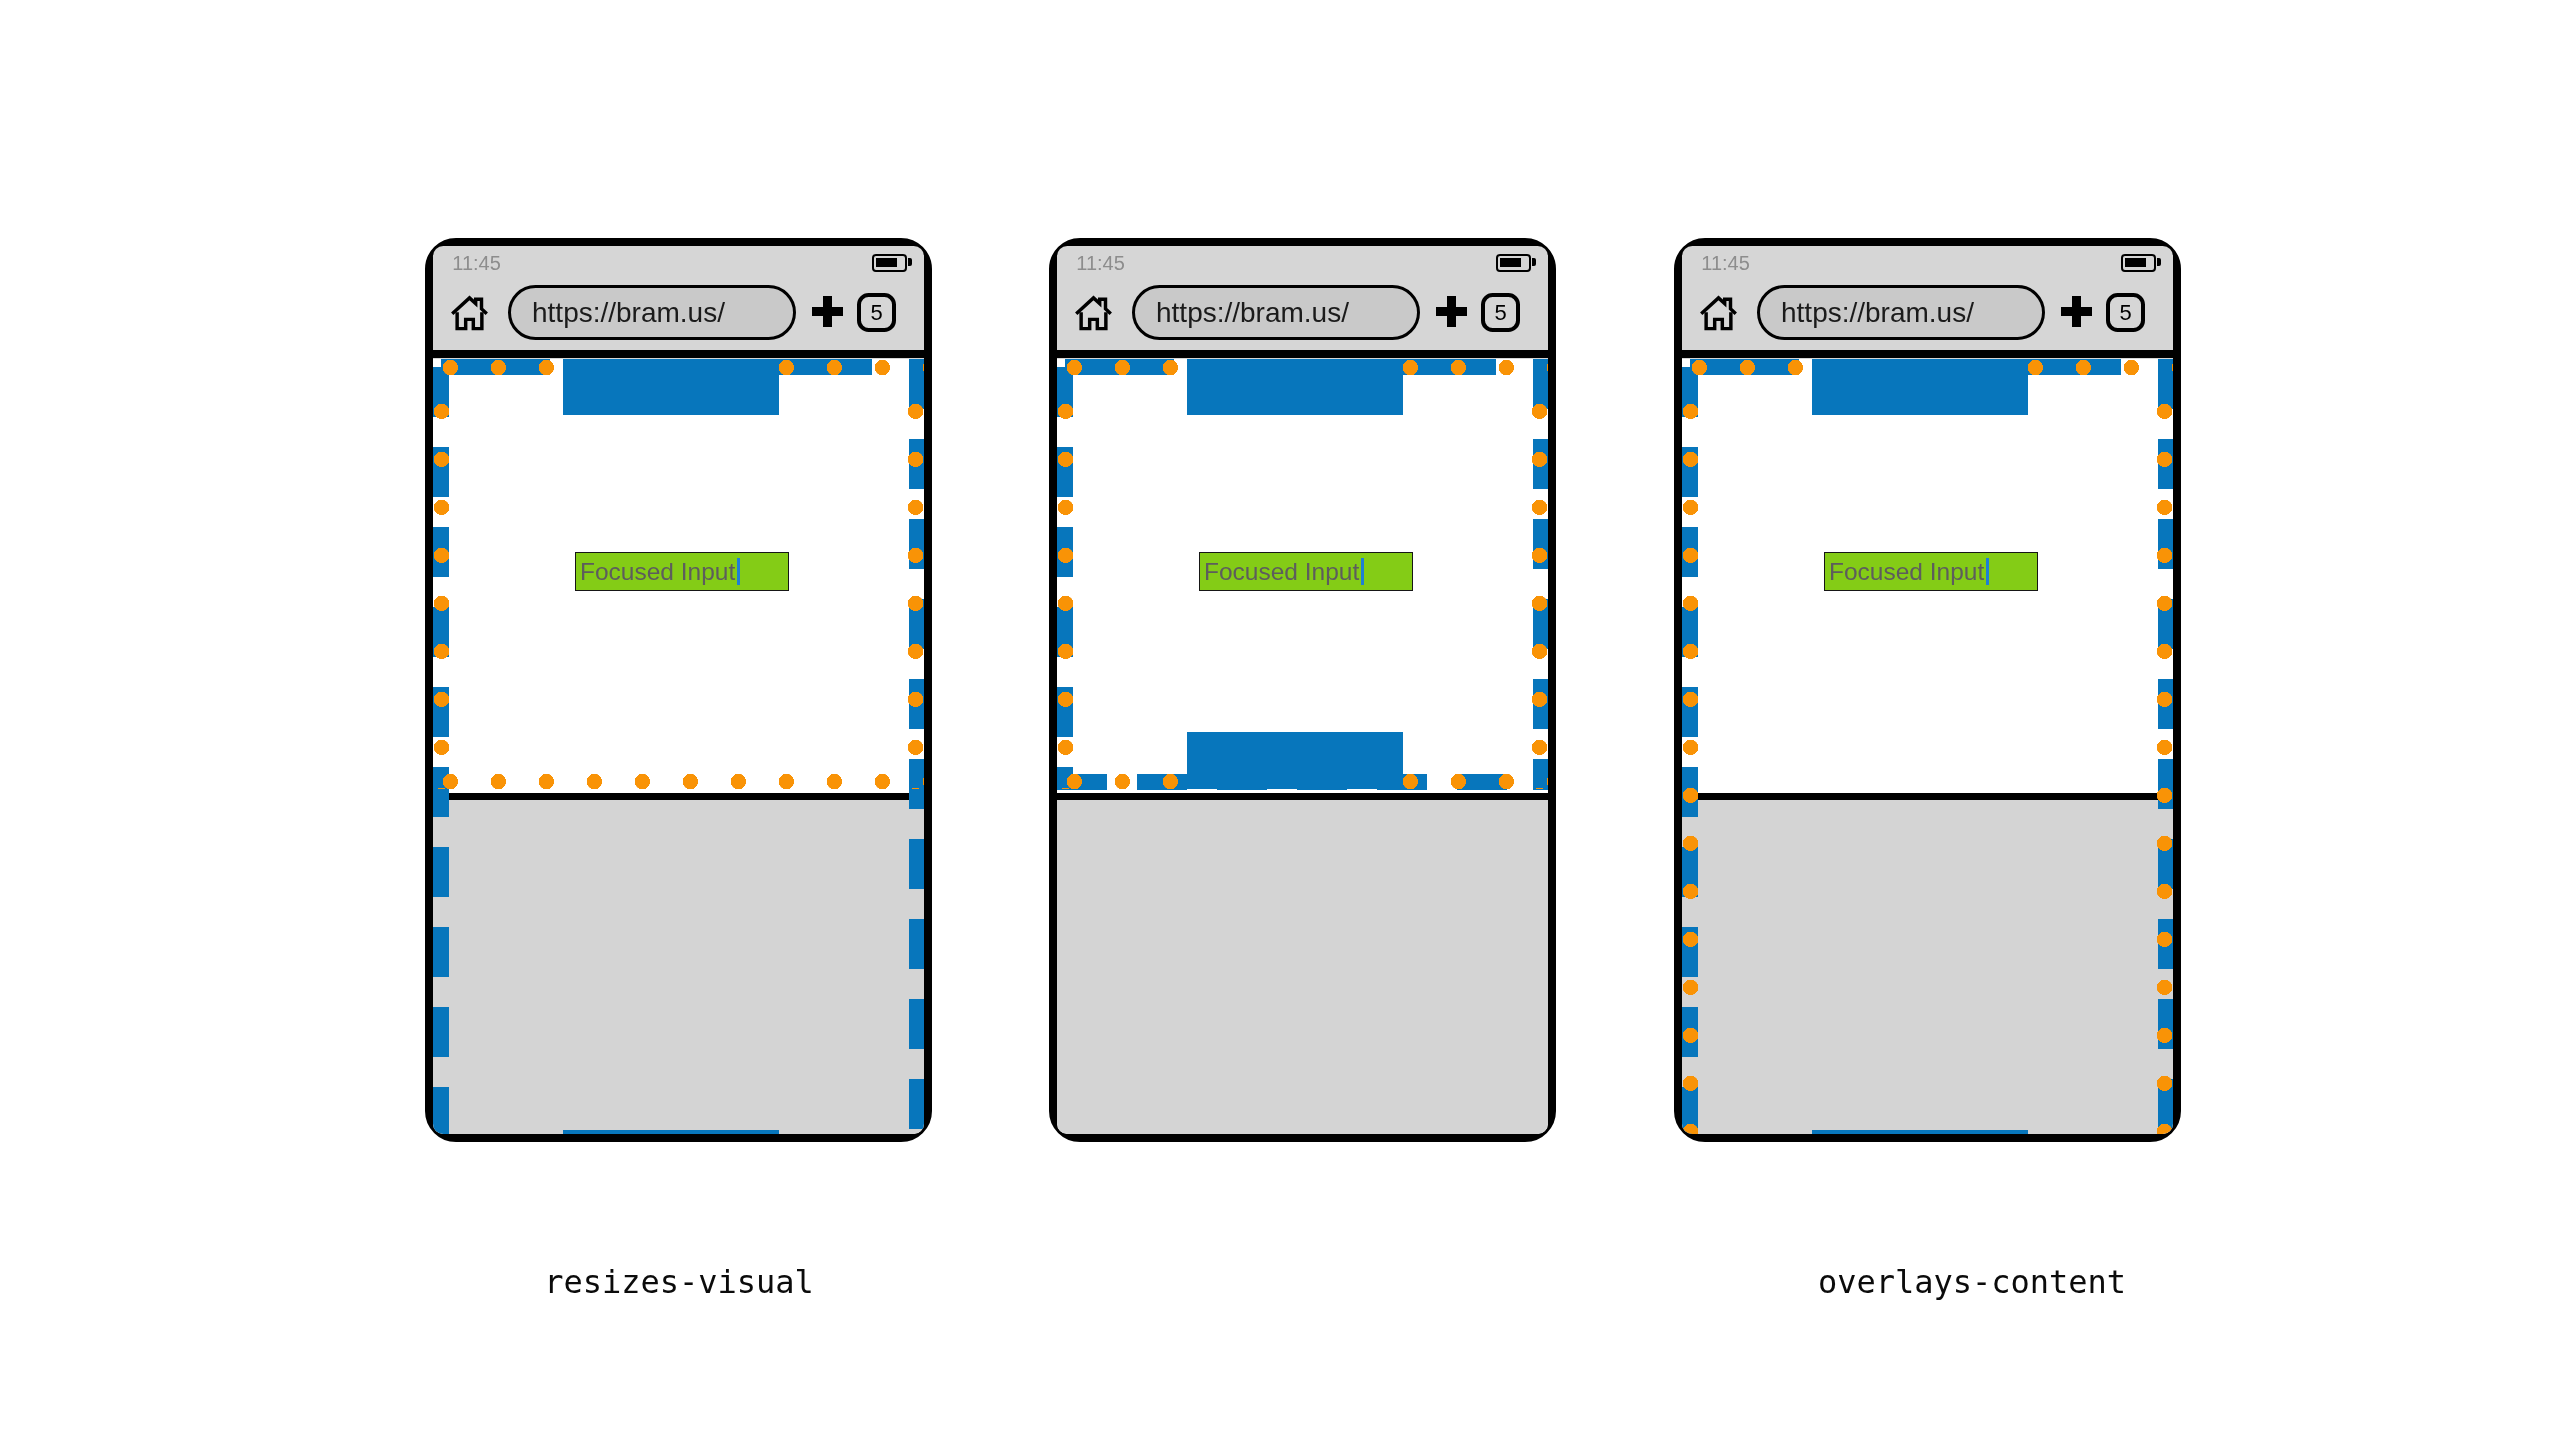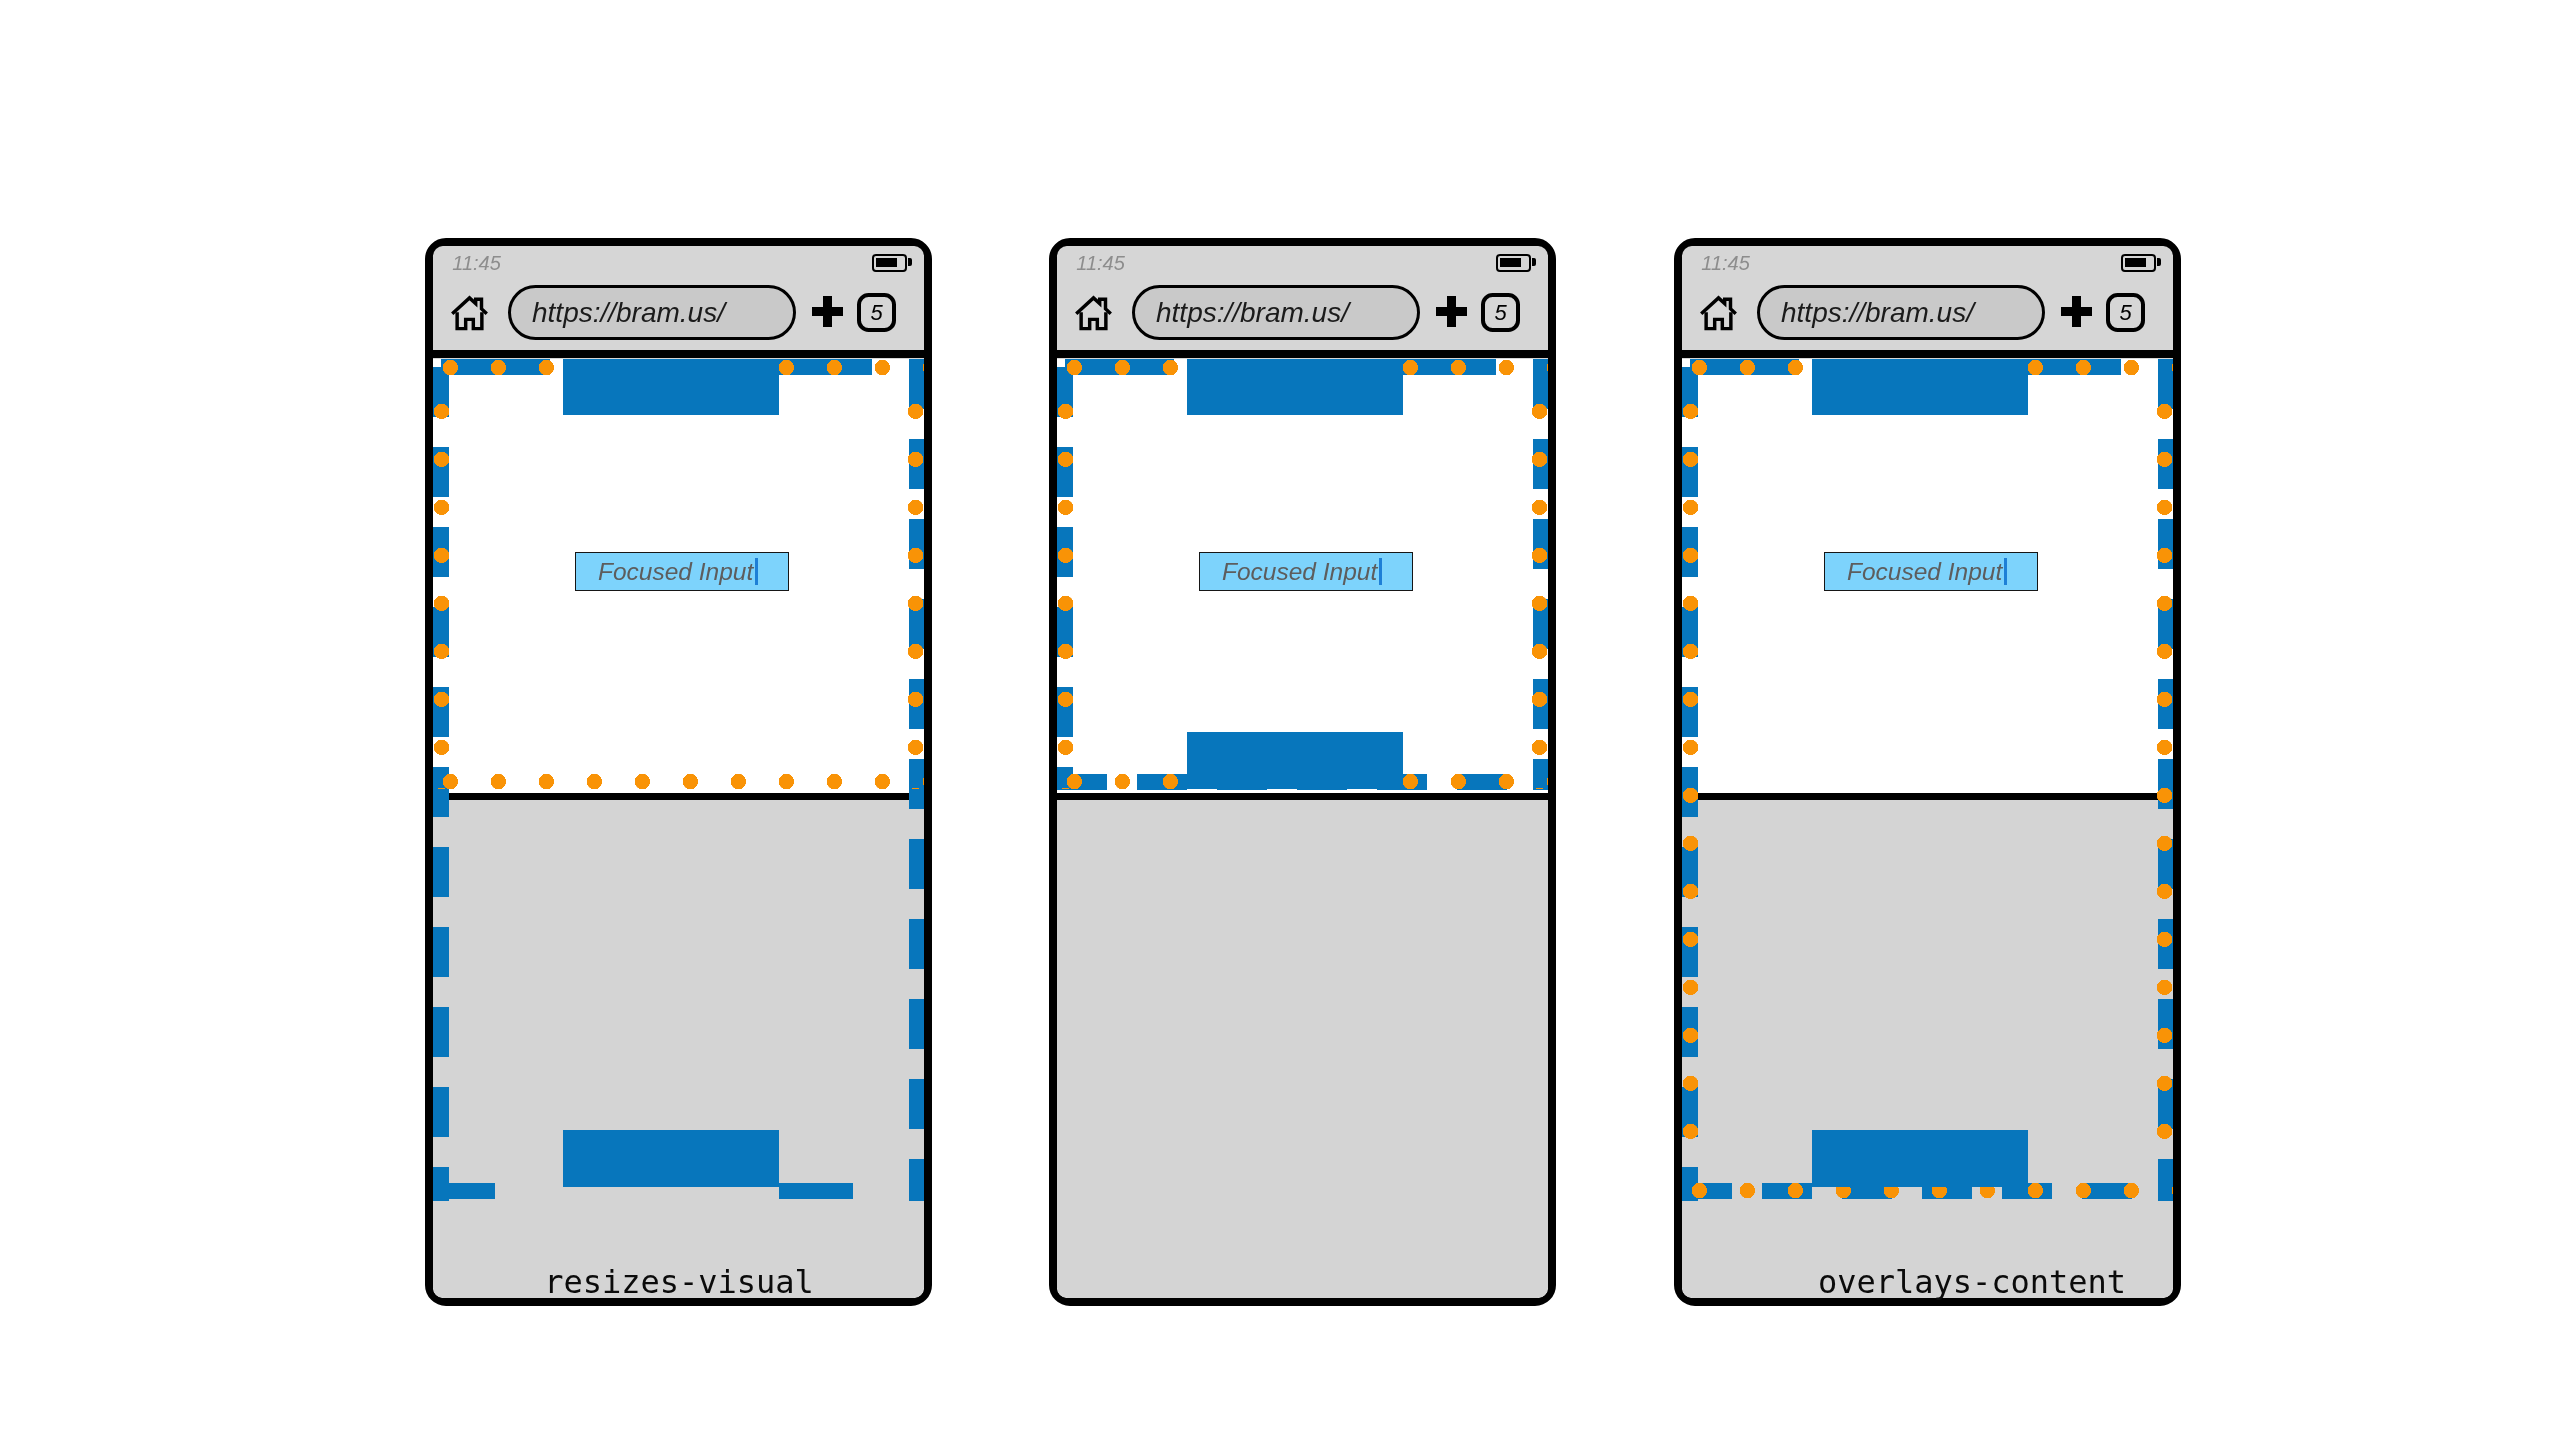--- a/index.html
+++ b/index.html
@@ -8,22 +8,22 @@
     --kb-gray:#D4D4D4;
     --chrome-gray:#D6D6D6;
     --pill-gray:#C9C9C9;
     --frame:#000;
   }
   *{margin:0;padding:0;box-sizing:border-box;}
   body{font-family:"Liberation Sans",sans-serif;background:#fff;}
   .canvas{position:relative;width:2576px;height:1449px;background:#fff;overflow:hidden;}
 
   
-  .phone{position:absolute;top:238px;width:507px;height:1068px;
-         border:8.4px solid var(--frame);border-radius:21px;background:#fff;font-style:italic;}
+  .phone{position:absolute;top:238px;width:507px;height:904px;
+         border:8.4px solid var(--frame);border-radius:31px;background:#fff;}
   .p1{left:425px;} .p2{left:1049px;} .p3{left:1674px;}
 
   
   .chrome{position:absolute;top:0;left:0;right:0;height:113px;background:var(--chrome-gray);
           border-radius:10.3px 10.3px 0 0;}
   .time{position:absolute;top:6.4px;left:19.3px;font-size:20px;color:#8d8d8d;}
   .battery{position:absolute;top:7.7px;right:16.7px;width:35px;height:18px;
            border:2.6px solid #000;border-radius:3.9px;}
   .battery .bfill{position:absolute;left:1.9px;top:1.9px;width:21px;height:9px;background:#000;}
   .battery .bnub{position:absolute;right:-7px;top:2.6px;width:4.5px;height:7.7px;background:#000;border-radius:0 1.9px 1.9px 0;}
@@ -79,22 +79,22 @@
   .mode-rc .vdots{height:386px;}
   .mode-oc .vdots{height:760px;}
 
   
   .hdr{position:absolute;left:130px;top:0;width:216px;height:56px;background:var(--blue);}
   .ftr{position:absolute;left:130px;width:216px;height:57px;background:var(--blue);}
   .mode-rv .ftr{top:771px;}
   .mode-rc .ftr{top:373px;}
   .mode-oc .ftr{top:771px;}
 
-  .input{position:absolute;left:142px;top:193px;width:214px;height:39px;background:#7dd3fc;
-         border:1.9px solid #161616;display:flex;align-items:center;padding-left:22px;}
+  .input{position:absolute;left:142px;top:193px;width:214px;height:39px;background:#84cc16;
+         border:1.9px solid #161616;display:flex;align-items:center;padding-left:4px;}
   .input .itxt{font-size:24.5px;color:#5d5d5d;white-space:nowrap;}
   .input .caret{width:3.2px;height:27px;background:#1e7fd6;margin-left:1.3px;}
 
   
   .mode-label{position:absolute;top:1263px;transform:translateX(-50%);
       font-family:"DejaVu Sans Mono",monospace;font-size:32px;color:#0b0b0b;white-space:nowrap;}
   .ml1{left:679px;} .ml2{left:1303px;} .ml3{left:1928px;margin-left:44px;}
 </style>
 </head>
 <body>

